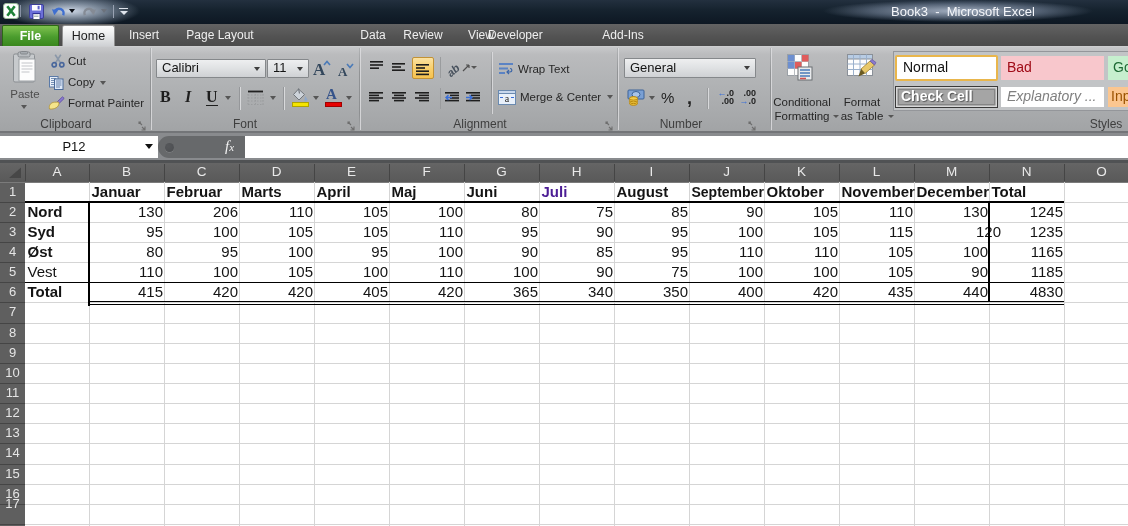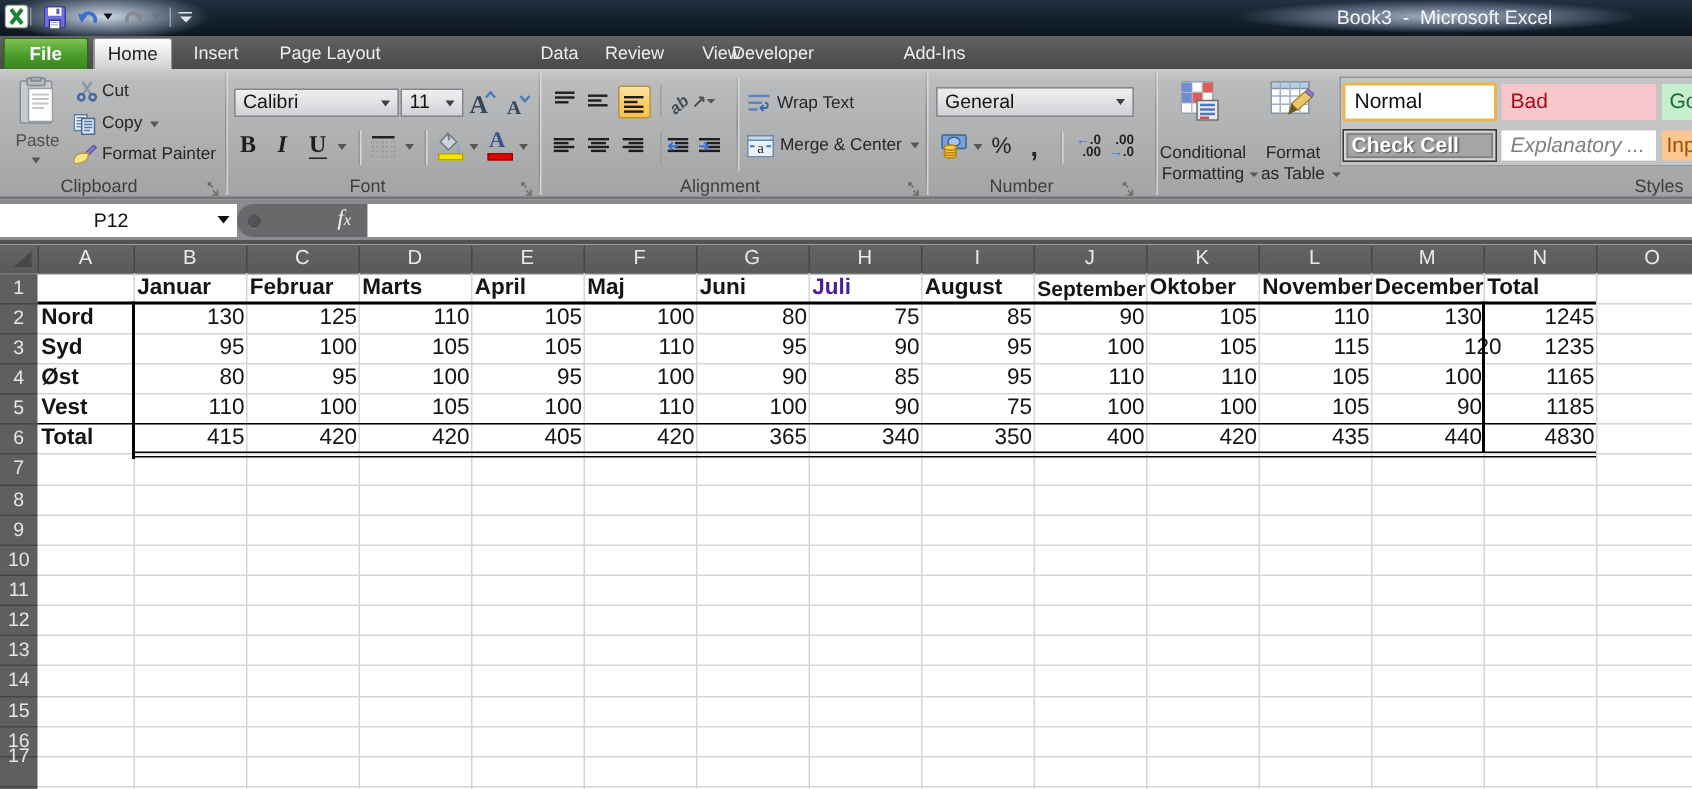--- a/index.html
+++ b/index.html
@@ -402,21 +402,21 @@
 <div class="ab" style="left:466.5px;top:181.50px;height:20.15px;line-height:20.15px;font-size:15px;font-weight:700;color:#141414">Juni</div>
 <div class="ab" style="left:541.5px;top:181.50px;height:20.15px;line-height:20.15px;font-size:15px;font-weight:700;color:#4c1d95">Juli</div>
 <div class="ab" style="left:616.5px;top:181.50px;height:20.15px;line-height:20.15px;font-size:15px;font-weight:700;color:#141414">August</div>
 <div class="ab" style="left:691.5px;top:181.50px;height:20.15px;line-height:20.15px;font-size:14px;font-weight:700;color:#141414">September</div>
 <div class="ab" style="left:766.5px;top:181.50px;height:20.15px;line-height:20.15px;font-size:15px;font-weight:700;color:#141414">Oktober</div>
 <div class="ab" style="left:841.5px;top:181.50px;height:20.15px;line-height:20.15px;font-size:15px;font-weight:700;color:#141414">November</div>
 <div class="ab" style="left:916.5px;top:181.50px;height:27px;line-height:20.15px;font-size:15px;font-weight:700;color:#141414">December</div>
 <div class="ab" style="left:991.5px;top:181.50px;height:20.15px;line-height:20.15px;font-size:15px;font-weight:700;color:#141414">Total</div>
 <div class="ab" style="left:27.5px;top:201.65px;height:20.15px;line-height:20.15px;font-size:15px;font-weight:700;color:#141414">Nord</div>
 <div class="ab" style="left:89px;top:201.65px;width:74px;height:20.15px;line-height:20.15px;text-align:right;font-size:15px;color:#141414">130</div>
-<div class="ab" style="left:164px;top:201.65px;width:74px;height:20.15px;line-height:20.15px;text-align:right;font-size:15px;color:#141414">125</div>
+<div class="ab" style="left:164px;top:201.65px;width:74px;height:20.15px;line-height:20.15px;text-align:right;font-size:15px;color:#141414">206</div>
 <div class="ab" style="left:239px;top:201.65px;width:74px;height:20.15px;line-height:20.15px;text-align:right;font-size:15px;color:#141414">110</div>
 <div class="ab" style="left:314px;top:201.65px;width:74px;height:20.15px;line-height:20.15px;text-align:right;font-size:15px;color:#141414">105</div>
 <div class="ab" style="left:389px;top:201.65px;width:74px;height:20.15px;line-height:20.15px;text-align:right;font-size:15px;color:#141414">100</div>
 <div class="ab" style="left:464px;top:201.65px;width:74px;height:20.15px;line-height:20.15px;text-align:right;font-size:15px;color:#141414">80</div>
 <div class="ab" style="left:539px;top:201.65px;width:74px;height:20.15px;line-height:20.15px;text-align:right;font-size:15px;color:#141414">75</div>
 <div class="ab" style="left:614px;top:201.65px;width:74px;height:20.15px;line-height:20.15px;text-align:right;font-size:15px;color:#141414">85</div>
 <div class="ab" style="left:689px;top:201.65px;width:74px;height:20.15px;line-height:20.15px;text-align:right;font-size:15px;color:#141414">90</div>
 <div class="ab" style="left:764px;top:201.65px;width:74px;height:20.15px;line-height:20.15px;text-align:right;font-size:15px;color:#141414">105</div>
 <div class="ab" style="left:839px;top:201.65px;width:74px;height:20.15px;line-height:20.15px;text-align:right;font-size:15px;color:#141414">110</div>
 <div class="ab" style="left:914px;top:201.65px;width:74px;height:20.15px;line-height:20.15px;text-align:right;font-size:15px;color:#141414">130</div>
@@ -442,21 +442,21 @@
 <div class="ab" style="left:314px;top:241.95px;width:74px;height:20.15px;line-height:20.15px;text-align:right;font-size:15px;color:#141414">95</div>
 <div class="ab" style="left:389px;top:241.95px;width:74px;height:20.15px;line-height:20.15px;text-align:right;font-size:15px;color:#141414">100</div>
 <div class="ab" style="left:464px;top:241.95px;width:74px;height:20.15px;line-height:20.15px;text-align:right;font-size:15px;color:#141414">90</div>
 <div class="ab" style="left:539px;top:241.95px;width:74px;height:20.15px;line-height:20.15px;text-align:right;font-size:15px;color:#141414">85</div>
 <div class="ab" style="left:614px;top:241.95px;width:74px;height:20.15px;line-height:20.15px;text-align:right;font-size:15px;color:#141414">95</div>
 <div class="ab" style="left:689px;top:241.95px;width:74px;height:20.15px;line-height:20.15px;text-align:right;font-size:15px;color:#141414">110</div>
 <div class="ab" style="left:764px;top:241.95px;width:74px;height:20.15px;line-height:20.15px;text-align:right;font-size:15px;color:#141414">110</div>
 <div class="ab" style="left:839px;top:241.95px;width:74px;height:20.15px;line-height:20.15px;text-align:right;font-size:15px;color:#141414">105</div>
 <div class="ab" style="left:914px;top:241.95px;width:74px;height:20.15px;line-height:20.15px;text-align:right;font-size:15px;color:#141414">100</div>
 <div class="ab" style="left:989px;top:241.95px;width:74px;height:20.15px;line-height:20.15px;text-align:right;font-size:15px;color:#141414">1165</div>
-<div class="ab" style="left:27.5px;top:262.10px;height:20.15px;line-height:20.15px;font-size:15px;font-weight:700;color:#141414">Vest</div>
+<div class="ab" style="left:27.5px;top:262.10px;height:20.15px;line-height:20.15px;font-size:15px;font-weight:400;color:#141414">Vest</div>
 <div class="ab" style="left:89px;top:262.10px;width:74px;height:20.15px;line-height:20.15px;text-align:right;font-size:15px;color:#141414">110</div>
 <div class="ab" style="left:164px;top:262.10px;width:74px;height:20.15px;line-height:20.15px;text-align:right;font-size:15px;color:#141414">100</div>
 <div class="ab" style="left:239px;top:262.10px;width:74px;height:20.15px;line-height:20.15px;text-align:right;font-size:15px;color:#141414">105</div>
 <div class="ab" style="left:314px;top:262.10px;width:74px;height:20.15px;line-height:20.15px;text-align:right;font-size:15px;color:#141414">100</div>
 <div class="ab" style="left:389px;top:262.10px;width:74px;height:20.15px;line-height:20.15px;text-align:right;font-size:15px;color:#141414">110</div>
 <div class="ab" style="left:464px;top:262.10px;width:74px;height:20.15px;line-height:20.15px;text-align:right;font-size:15px;color:#141414">100</div>
 <div class="ab" style="left:539px;top:262.10px;width:74px;height:20.15px;line-height:20.15px;text-align:right;font-size:15px;color:#141414">90</div>
 <div class="ab" style="left:614px;top:262.10px;width:74px;height:20.15px;line-height:20.15px;text-align:right;font-size:15px;color:#141414">75</div>
 <div class="ab" style="left:689px;top:262.10px;width:74px;height:20.15px;line-height:20.15px;text-align:right;font-size:15px;color:#141414">100</div>
 <div class="ab" style="left:764px;top:262.10px;width:74px;height:20.15px;line-height:20.15px;text-align:right;font-size:15px;color:#141414">100</div>

